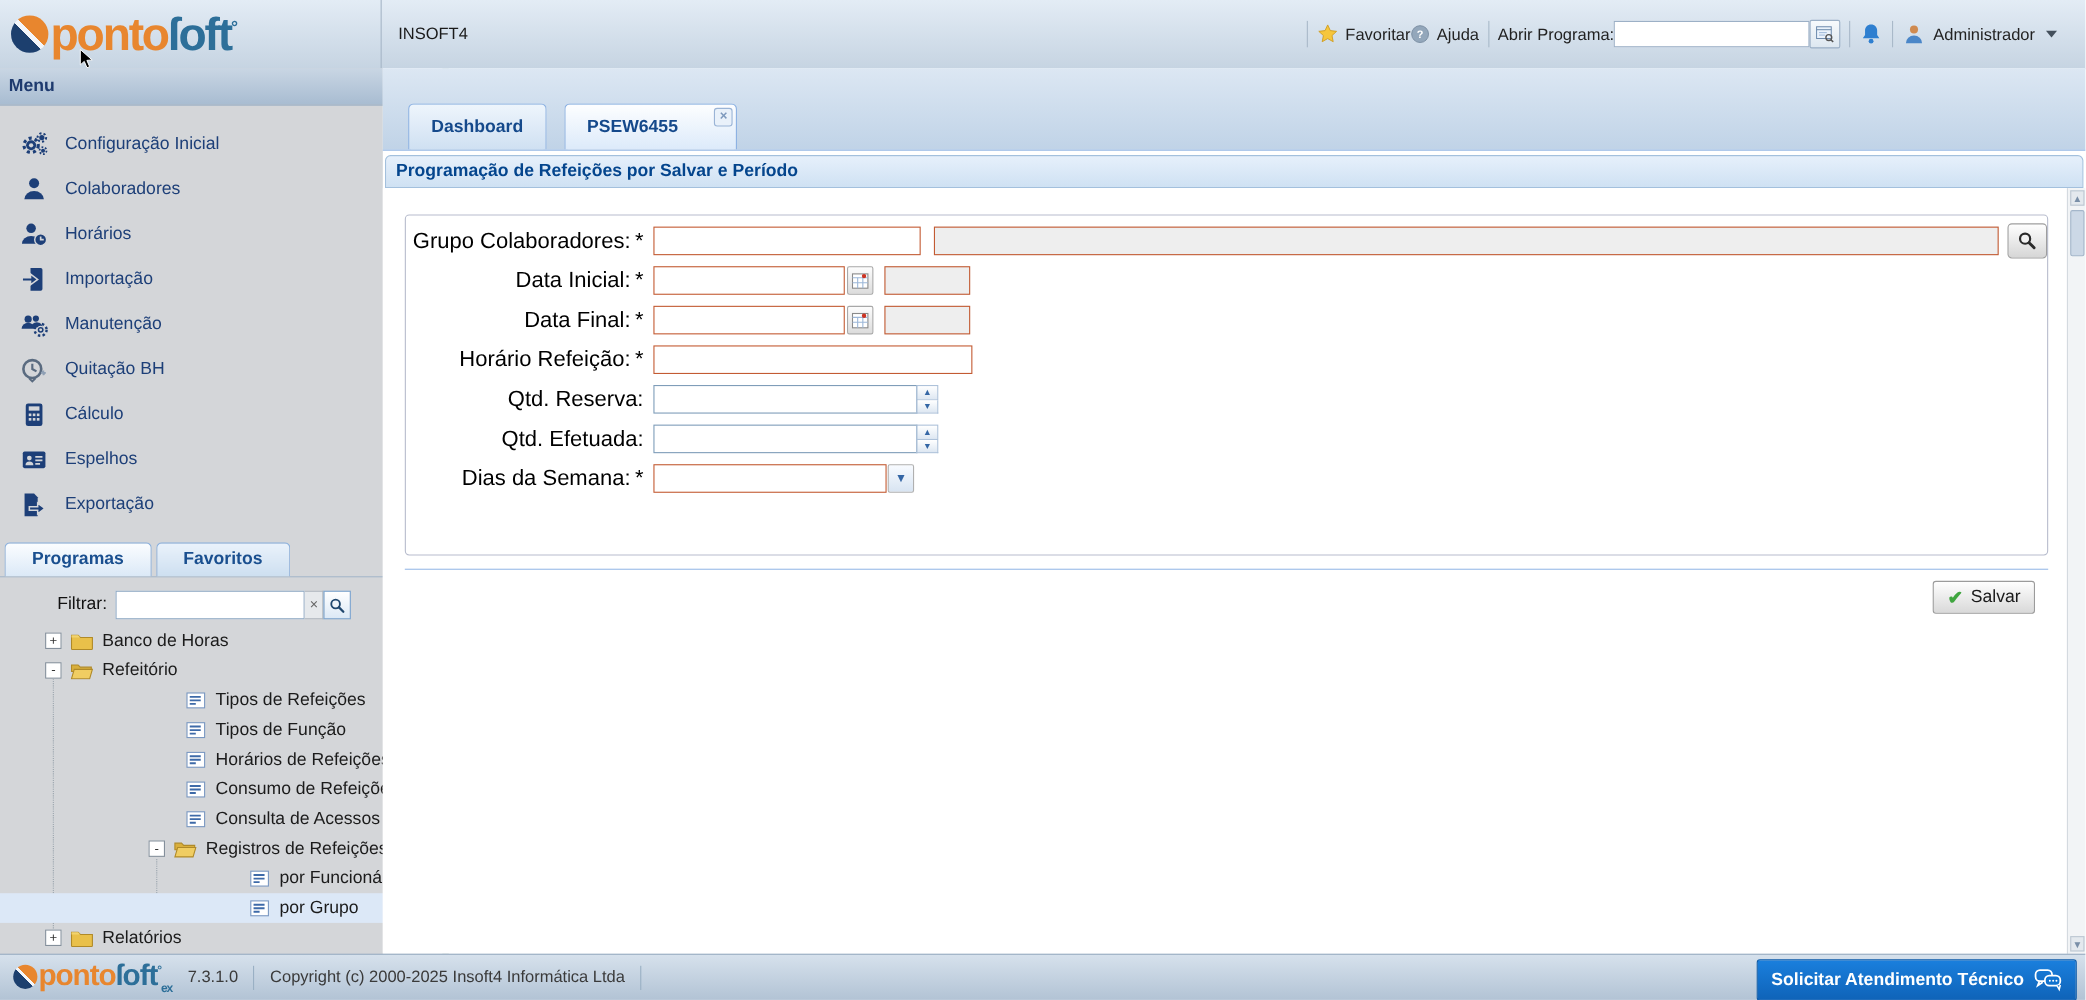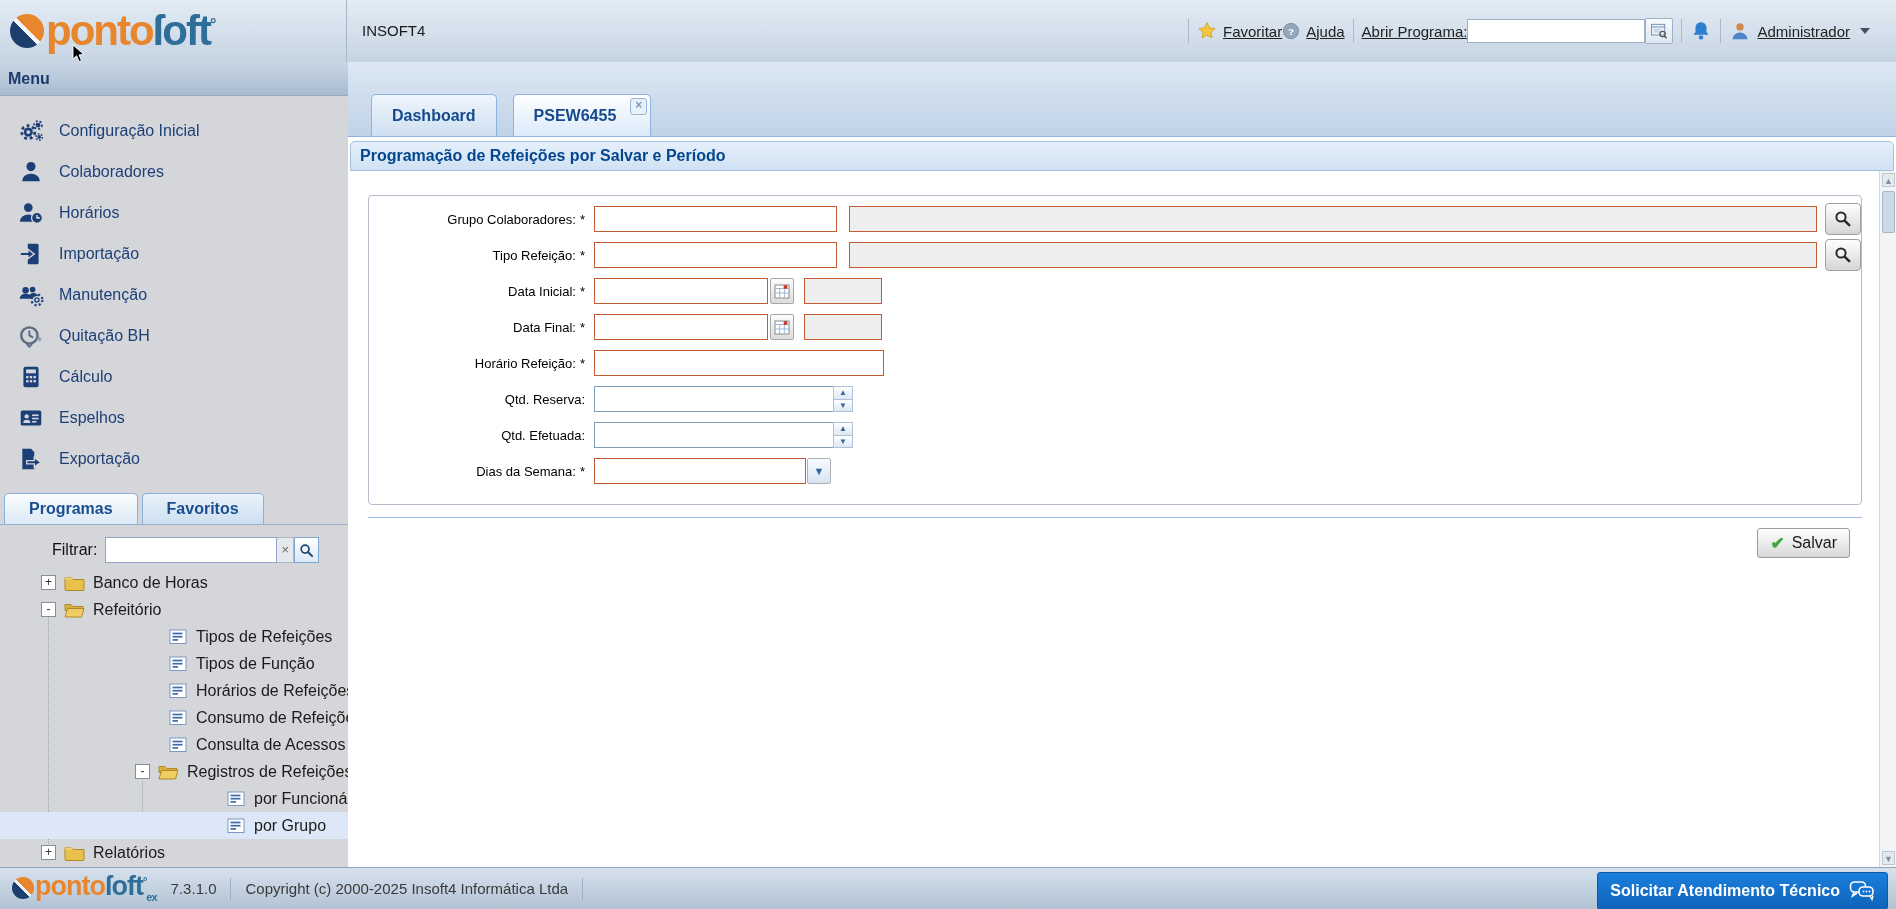--- a/index.html
+++ b/index.html
@@ -12,21 +12,21 @@
           background:linear-gradient(#e3ecf5,#c6d4e2);border-bottom:1px solid #9db3c9;}
   .logo-area{position:absolute;left:0;top:0;width:347px;height:62px;display:flex;align-items:center;
              padding-left:8px;box-sizing:border-box;border-right:1px solid #a5b6c7;}
   .logo-mark{width:34px;height:34px;border-radius:50%;
              background:linear-gradient(225deg,#e8862e 46%,#f3f6fa 46% 55%,#1c3f6e 55%);margin:0 2px 0 2px;}
   .logo-text{font-size:42px;font-weight:bold;letter-spacing:-2px;line-height:1;}
   .logo-ponto{color:#e8862e;}
   .logo-soft{color:#2d6f99;}
   .logo-mark-sup{font-size:16px;color:#2d6f99;vertical-align:super;font-weight:bold;}
   .app-title{position:absolute;left:362px;top:22px;font-size:15px;color:#1a1a1a;}
-  .header-right{position:absolute;right:26px;top:0;height:62px;display:flex;align-items:center;text-decoration:underline;}
+  .header-right{position:absolute;right:26px;top:0;height:62px;display:flex;align-items:center;}
   .hsep{width:1px;height:24px;background:#a9b9c9;margin:0 8px;}
   .hitem{display:flex;align-items:center;gap:6px;color:#223;cursor:default;}
   .hlabel{font-size:15px;color:#222;}
   .open-program-input{width:178px;height:24px;border:1px solid #9cb0c6;background:#fff;
                       box-sizing:border-box;padding:0 4px;font:inherit;}
   .win-btn{width:26px;height:24px;border:1px solid #9cb0c6;background:linear-gradient(#f7fafc,#dde7f0);
            display:flex;align-items:center;justify-content:center;border-radius:2px;}
   .caret-down{width:0;height:0;border-left:5px solid transparent;border-right:5px solid transparent;
               border-top:6px solid #44505c;margin-left:4px;}
 
@@ -72,31 +72,31 @@
             line-height:13px;text-align:center;box-sizing:border-box;flex:0 0 15px;cursor:pointer;}
   .tree-guide{position:absolute;border-left:1px dotted #9aa4ad;width:0;}
 
   
   #main{position:absolute;left:348px;top:62px;right:0;bottom:42px;background:#fff;display:flex;flex-direction:column;}
   .tabstrip{flex:0 0 51px;background:linear-gradient(#dce7f3,#c0d3e7);border-bottom:1px solid #8db2e3;
             display:flex;align-items:flex-end;gap:16px;padding-left:23px;box-sizing:border-box;}
   .main-tab{height:42px;border:1px solid #8db2e3;border-bottom:none;border-radius:5px 5px 0 0;
             background:linear-gradient(#eef5fc,#cfe0f2);font-weight:bold;font-size:16px;color:#15498b;
             padding:0 20px;display:flex;align-items:center;position:relative;cursor:pointer;box-sizing:border-box;}
-  .main-tab.active{background:linear-gradient(#fdfeff,#dceafa);padding-right:34px;margin-top:32px;}
+  .main-tab.active{background:linear-gradient(#fdfeff,#dceafa);padding-right:53px;margin-top:32px;}
   .tab-close{position:absolute;top:3px;right:3px;width:15px;height:15px;border:1px solid #9ab4d6;border-radius:3px;
              background:#e9f1fa;color:#7e99bd;font-size:12px;line-height:13px;text-align:center;cursor:pointer;}
   .panel-header{flex:0 0 30px;margin:4px 2px 0 2px;background:linear-gradient(#e6f0fb,#cfe1f3);
                 border:1px solid #a3c0dd;border-radius:5px 5px 0 0;display:flex;align-items:center;
                 padding-left:9px;font-weight:bold;font-size:16px;color:#04458d;box-sizing:border-box;}
   .content{flex:1;position:relative;background:#fff;}
   .fieldset{position:absolute;left:20px;right:34px;top:24px;height:310px;border:1px solid #b7bccd;
             border-radius:4px;box-sizing:border-box;padding-top:8px;}
   .frow{display:flex;align-items:center;height:30px;margin-bottom:6px;}
-  .flabel{width:216px;text-align:right;font-size:13px;color:#000;padding-right:9px;flex:0 0 216px;white-space:nowrap;}
+  .flabel{width:216px;text-align:right;font-size:20px;color:#000;padding-right:9px;flex:0 0 216px;white-space:nowrap;}
   .req{margin-left:4px;}
   .inp{height:26px;border:1px solid #c35b33;background:#fff;box-sizing:border-box;font:inherit;padding:0 4px;}
   .inp.blue{border-color:#7f9db9;}
   .ro{height:26px;background:#eee;border:1px solid #c35b33;box-sizing:border-box;}
   .w244{width:244px;} .w174{width:174px;} .w290{width:290px;} .w240{width:240px;} .w212{width:212px;}
   .ro.wide{width:974px;margin-left:12px;}
   .ro.small{width:78px;margin-left:10px;}
   .search-btn{width:34px;height:30px;margin-left:8px;border:1px solid #9e9e9e;border-radius:4px;
               background:linear-gradient(#fefefe,#d6d6d6);display:flex;align-items:center;justify-content:center;cursor:pointer;}
   .cal-btn{width:24px;height:26px;margin-left:2px;border:1px solid #a8a8a8;border-radius:2px;
@@ -489,31 +489,20 @@
         <input class="inp w244" style="">
         <div class="ro wide"></div>
         <div class="search-btn">
           <svg width="18" height="18" viewBox="0 0 18 18">
               <circle cx="7" cy="7" r="4.6" fill="#f2f2f2" stroke="#2b2b2b" stroke-width="2"></circle>
               <line x1="10.6" y1="10.6" x2="15.2" y2="15.2" stroke="#2b2b2b" stroke-width="2.6" stroke-linecap="round"></line>
             </svg>
         </div>
       </div>
 
-      <div class="frow">
-        <span class="flabel"><span>Tipo Refeição:</span><span class="req">*</span></span>
-        <input class="inp w244" style="">
-        <div class="ro wide"></div>
-        <div class="search-btn">
-          <svg width="18" height="18" viewBox="0 0 18 18">
-              <circle cx="7" cy="7" r="4.6" fill="#f2f2f2" stroke="#2b2b2b" stroke-width="2"></circle>
-              <line x1="10.6" y1="10.6" x2="15.2" y2="15.2" stroke="#2b2b2b" stroke-width="2.6" stroke-linecap="round"></line>
-            </svg>
-        </div>
-      </div>
 
       <div class="frow">
         <span class="flabel"><span>Data Inicial:</span><span class="req">*</span></span>
         <input class="inp w174" style="">
         <div class="cal-btn">
           <svg width="16" height="17" viewBox="0 0 16 17">
               <rect x="1" y="2" width="14" height="13" fill="#fff" stroke="#8a8a8a"></rect>
               <line x1="1" y1="5.5" x2="15" y2="5.5" stroke="#9db7d8"></line>
               <line x1="5.7" y1="5.5" x2="5.7" y2="15" stroke="#9db7d8"></line>
               <line x1="10.4" y1="5.5" x2="10.4" y2="15" stroke="#9db7d8"></line>

